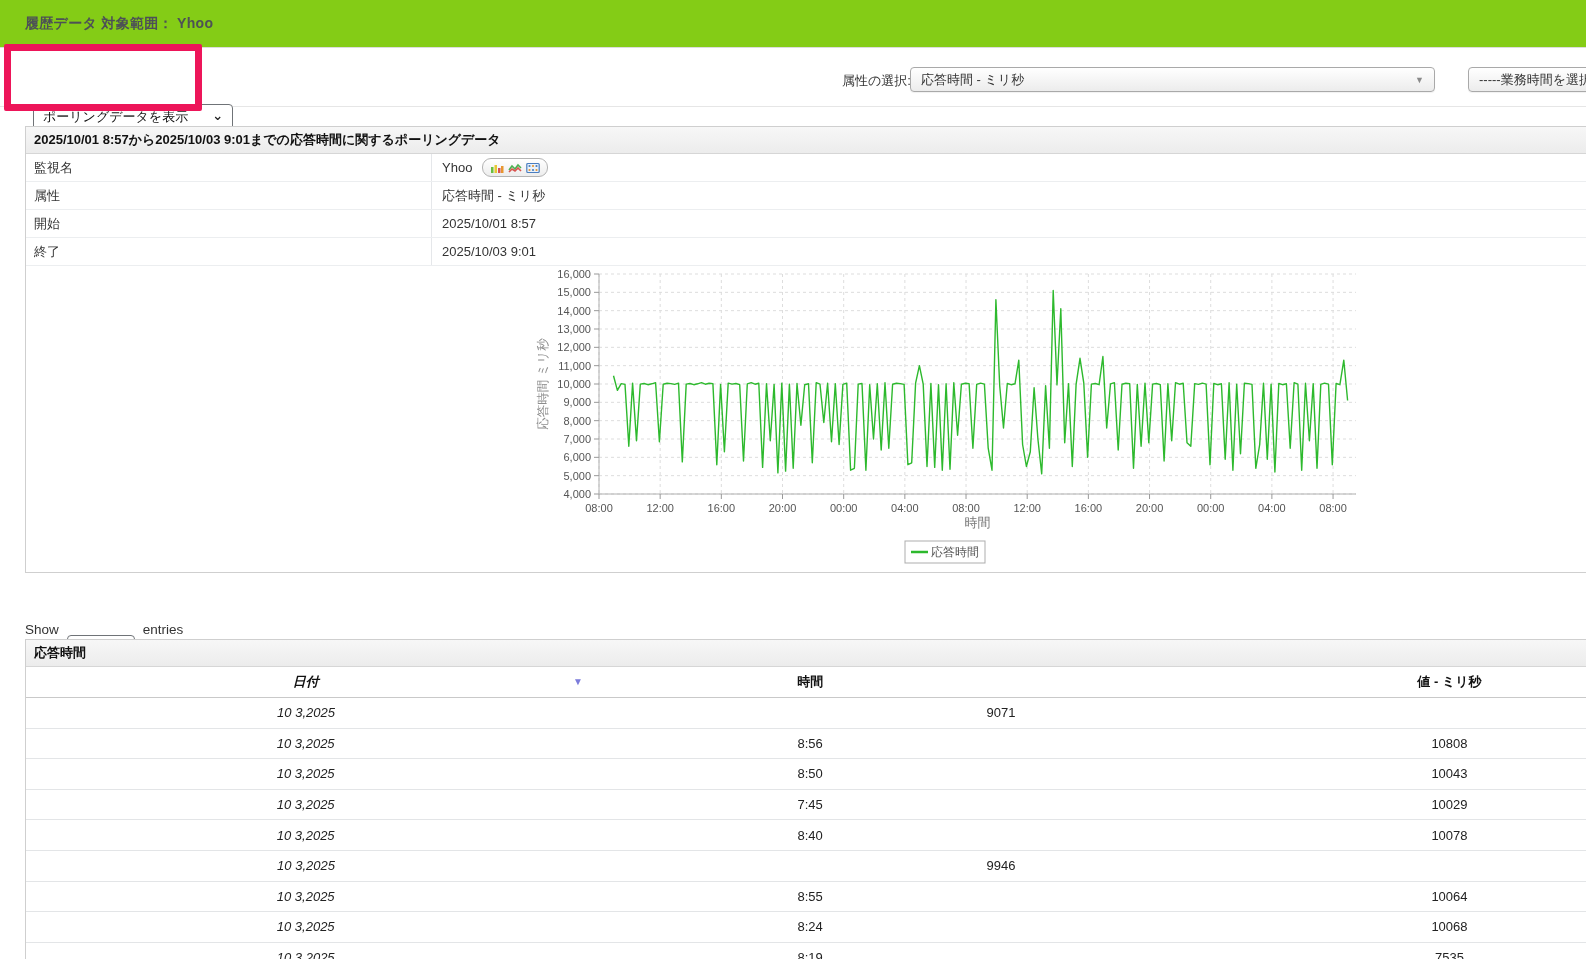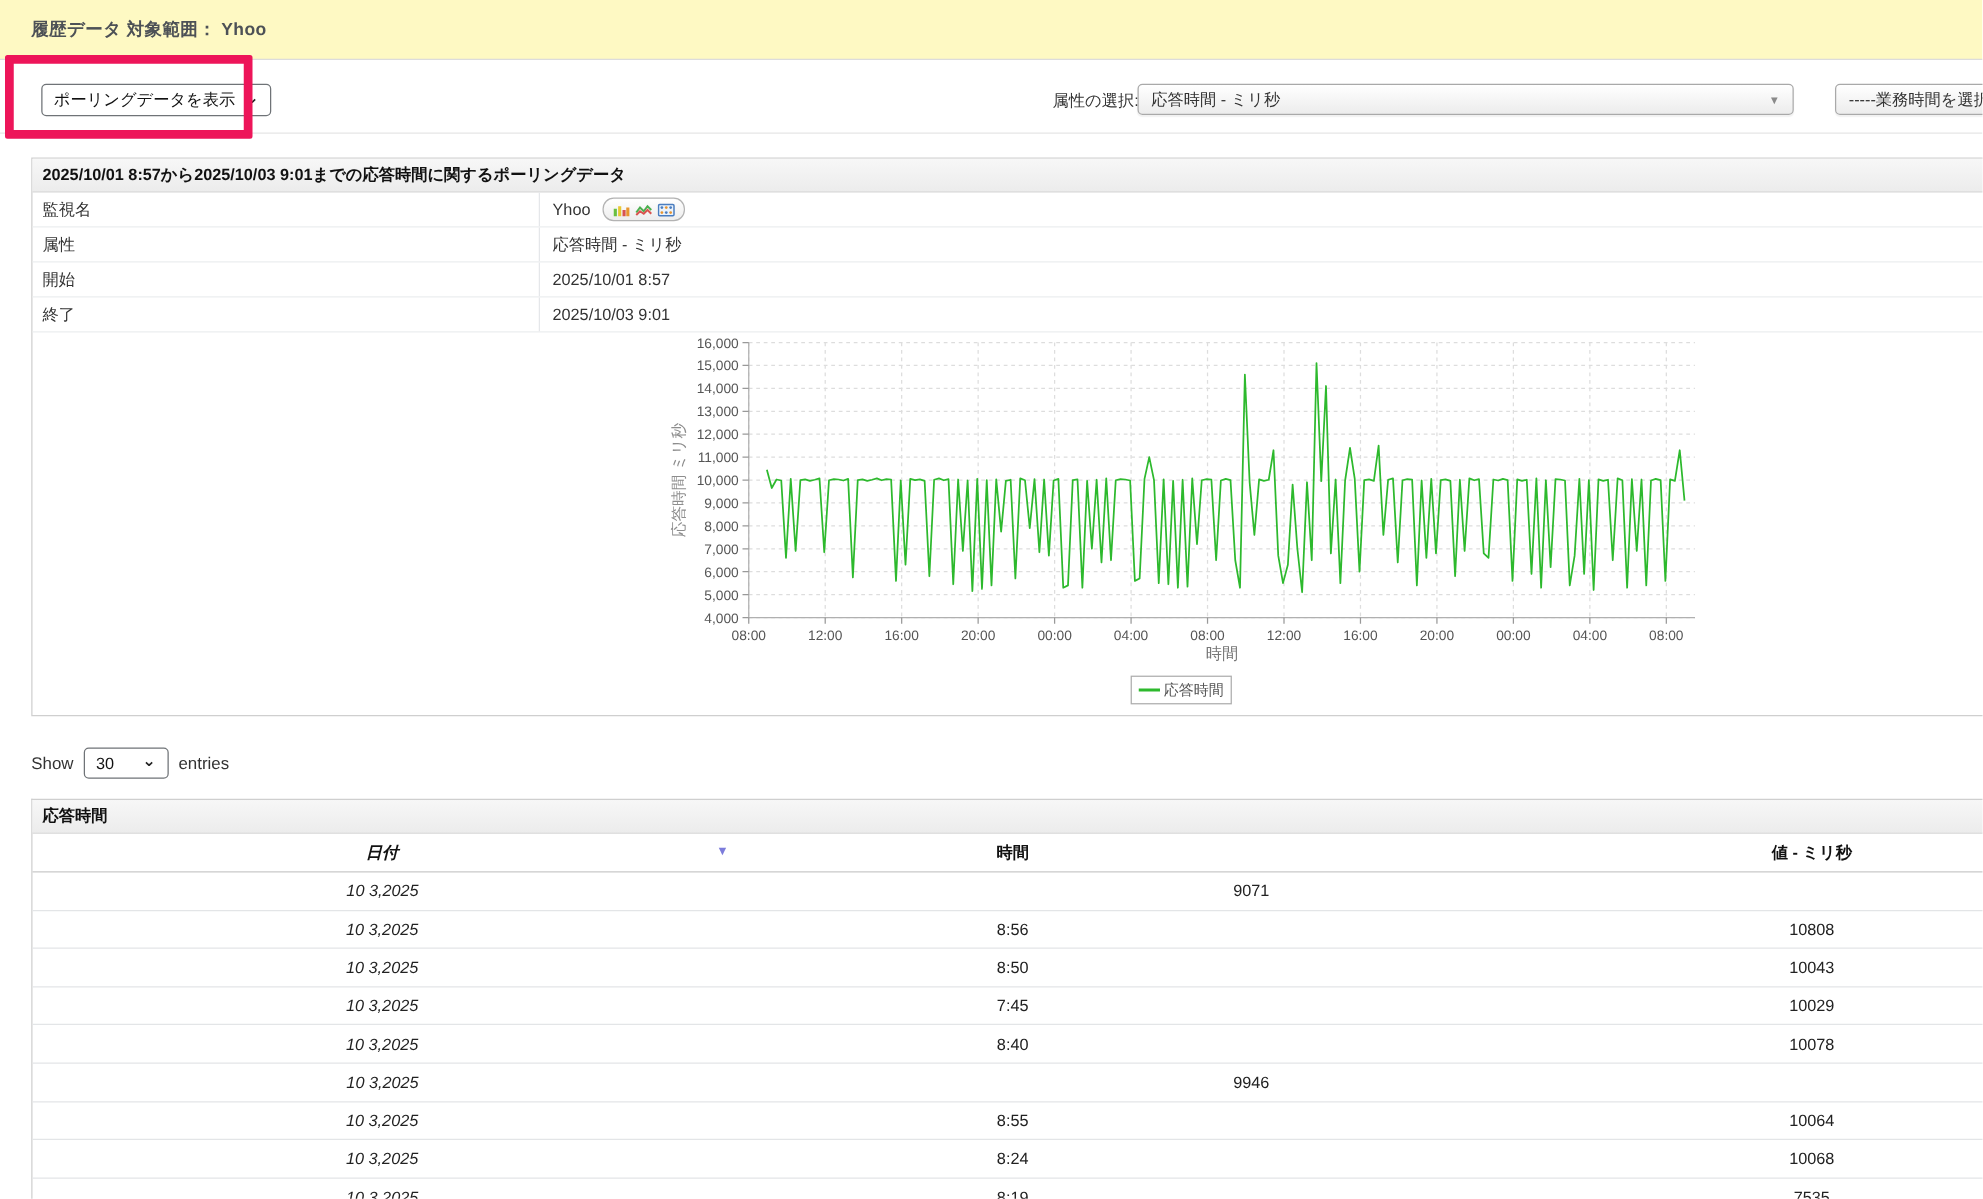--- a/index.html
+++ b/index.html
@@ -1,25 +1,25 @@
 <!DOCTYPE html>
 <html><head>
 <meta charset="utf-8">
 <style>
   html,body{margin:0;padding:0;}
   body{
     position:relative;width:1586px;height:959px;overflow:hidden;
     background:#ffffff;font-family:"Liberation Sans","DejaVu Sans",sans-serif;
   }
   
-  .topbar{position:absolute;left:0;top:0;width:100%;height:48px;background:#fef9c3;border-bottom:1px solid #dcdcdc;box-sizing:border-box;}
+  .topbar{position:absolute;left:0;top:0;width:100%;height:48px;background:#84cc16;border-bottom:1px solid #dcdcdc;box-sizing:border-box;}
   .page-title{position:absolute;left:25px;top:15px;font-size:14px;font-weight:bold;color:#4d5156;letter-spacing:.3px;}
   
   .toolbar{position:absolute;left:0;top:49px;width:100%;height:58px;background:#fff;border-bottom:1px solid #e6e6e6;box-sizing:border-box;}
-  .native{border:1px solid #6f7377;border-radius:4px;background:#fff;display:flex;align-items:center;font-size:13px;color:#111;padding:0 9px;gap:8px;box-sizing:border-box;}
+  .native{border:1px solid #6f7377;border-radius:4px;background:#fff;display:flex;align-items:center;font-size:13px;color:#111;padding:0 9px;gap:24px;box-sizing:border-box;margin-top:37px;}
   #view-select{position:absolute;left:33px;top:18px;height:26px;}
   .chev{font-size:13px;font-weight:bold;color:#222;transform:translateY(-2px);}
   .attr-label{position:absolute;left:842px;top:23px;font-size:13px;color:#333;}
   .fancy{position:absolute;height:25px;border:1px solid #a9a9a9;border-radius:4px;background:linear-gradient(#ffffff,#ececec);display:flex;align-items:center;padding:0 10px;font-size:13px;color:#333;box-sizing:border-box;box-shadow:0 1px 1px rgba(0,0,0,.06);white-space:nowrap;overflow:hidden;}
   #attr-select{left:910px;top:18px;width:525px;justify-content:space-between;}
   .biz{left:1468px;top:18px;width:380px;}
   .tri{color:#8a8a8a;font-size:9px;margin-left:10px;}
   
   .annotation{position:absolute;left:4px;top:44px;width:198px;height:67px;border:7px solid #ed1559;border-radius:2px;z-index:9;box-sizing:border-box;}
   

